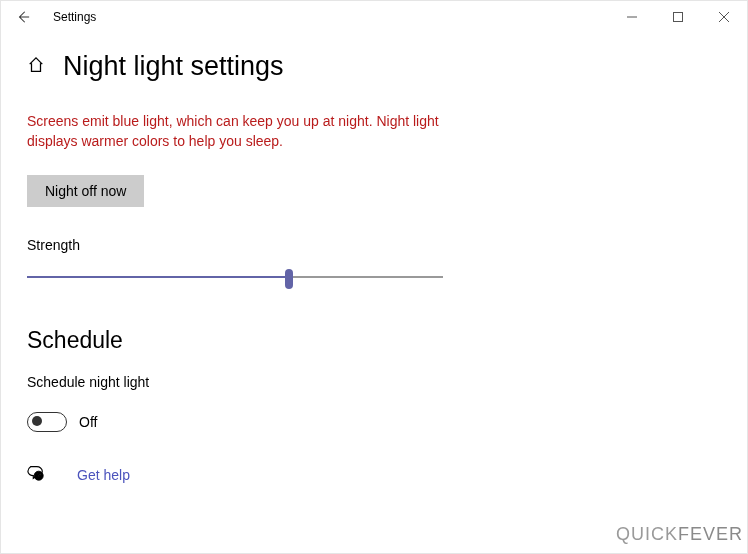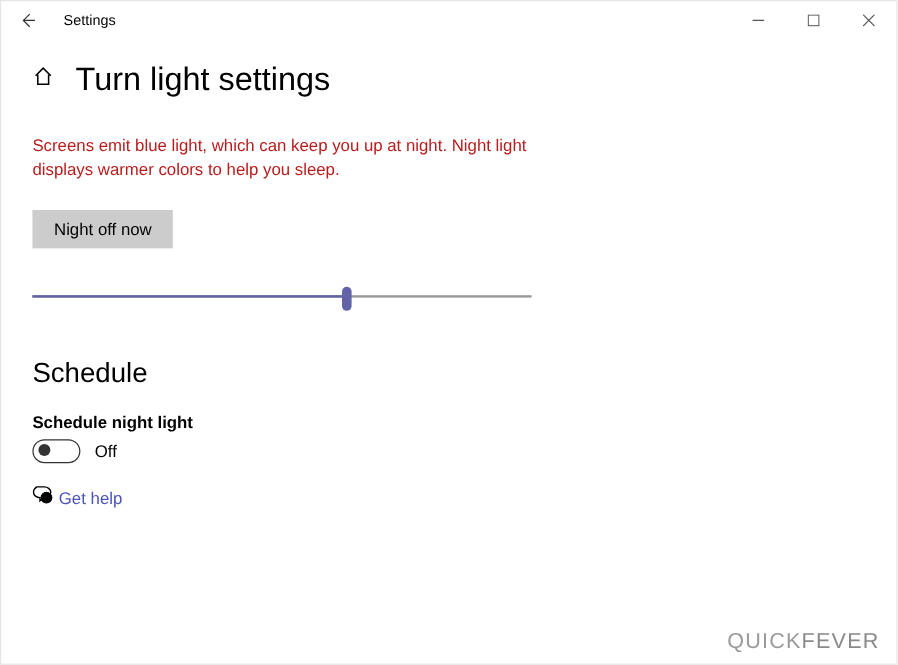--- a/index.html
+++ b/index.html
@@ -103,58 +103,57 @@
     border-radius: 4px;
     transform: translateX(-50%);
   }
   h2 {
     font-size: 23px;
     font-weight: 400;
     margin-bottom: 20px;
   }
   .toggle-label {
     font-size: 14px;
-    margin-bottom: 6px;
-    font-weight: bold;
+    margin-bottom: 22px;
   }
   .toggle-row {
     display: flex;
     align-items: center;
     gap: 12px;
-    margin-bottom: 17px;
+    margin-bottom: 32px;
   }
   .toggle {
     width: 40px; height: 20px;
     border: 1.5px solid #333;
     border-radius: 10px;
     position: relative;
     cursor: pointer;
   }
   .toggle-knob {
     position: absolute;
     width: 10px; height: 10px;
     background: #333;
     border-radius: 50%;
     top: 3.2px; left: 4px;
   }
   .toggle-state { font-size: 14px; }
   .help-row {
     display: flex;
     align-items: center;
-    gap: 4px;
+    gap: 32px;
   }
   .help-icon svg { width: 18px; height: 18px; stroke: #000; fill: #000; }
   .help-link {
     font-size: 14px;
     color: #4b53bc;
     cursor: pointer;
   }
   .watermark {
     position: absolute;
-    right: 14px;
+    right: 4px;
     bottom: 8px;
     font-size: 18px;
     letter-spacing: 1px;
     color: #9a9a9a;
     font-weight: 300;
   }
   .watermark .bold { font-weight: 500; color: #8a8a8a; }
 </style>
 </head>
 <body>
@@ -187,29 +186,30 @@
 </div>
 
 <div class="content">
 
   <div class="heading-row">
     <span class="home-icon">
       <svg viewBox="0 0 20 20">
           <path d="M3 9 L10 2 L17 9 M5 8 V17 H15 V8"></path>
         </svg>
     </span>
-    <h1>Turn light settings</h1>
+    <h1>Night light settings</h1>
   </div>
 
   <p class="desc">Screens emit blue light, which can keep you up at night. Night light displays warmer colors to help you sleep.</p>
 
   <button class="btn">Night off now</button>
 
   <div class="section-gap"></div>
 
+  <div class="slider-label">Strength</div>
   <div class="slider-wrap">
     <div class="track"></div>
     <div class="track-filled" id="track-filled" style="width: 63%;"></div>
     <div class="thumb" id="thumb" style="left: 63%;"></div>
   </div>
 
   <h2>Schedule</h2>
 
   <div class="toggle-label">Schedule night light</div>
   <div class="toggle-row">

